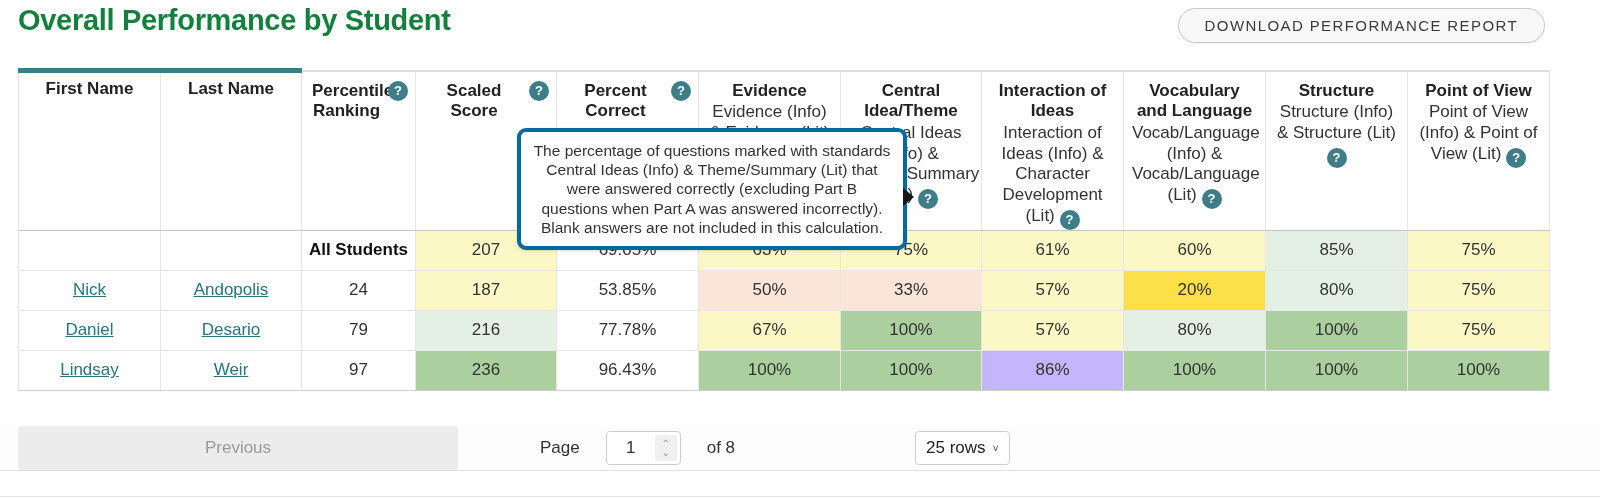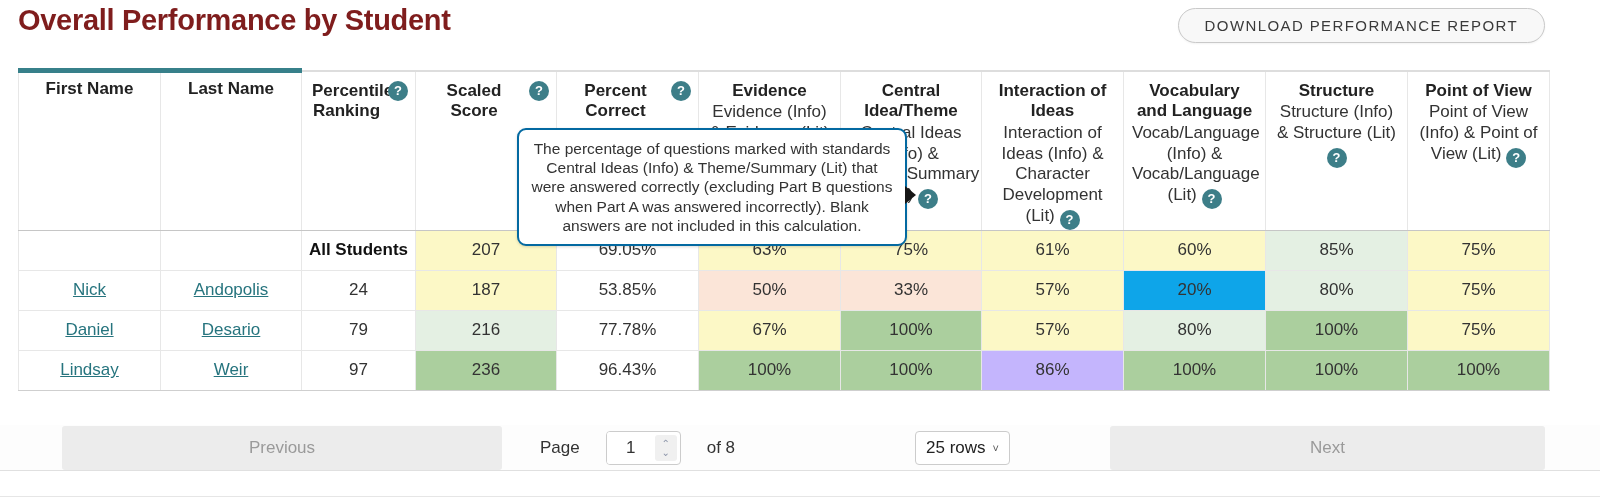--- a/index.html
+++ b/index.html
@@ -1,20 +1,20 @@
 <!DOCTYPE html>
 <html style="--accent: #37808a; --link: #26747e; --help: #3d7e88;"><head>
 <meta charset="utf-8">
 <style>
   * { box-sizing: border-box; margin: 0; padding: 0; }
   body { background:#fff; font-family:"Liberation Sans", sans-serif; }
   .page { position:relative; width:1600px; height:499px; background:#fff; overflow:hidden; }
 
   
-  .page-title { position:absolute; left:18px; top:4px; font-size:29px; font-weight:bold; color:#7f1d1d; letter-spacing:-0.3px; }
+  .page-title { position:absolute; left:18px; top:4px; font-size:29px; font-weight:bold; color:#15803d; letter-spacing:-0.3px; }
   .download-btn {
     position:absolute; right:55px; top:8px; height:35px; padding:0 26px;
     border:1px solid #c9c9c9; border-radius:18px; background:#f8f8f8;
     font-family:"Liberation Sans", sans-serif; font-size:15px; letter-spacing:1.4px;
     color:#3a3a3a; cursor:pointer; box-shadow:0 1px 2px rgba(0,0,0,0.05);
   }
 
   
   .table-wrap { position:absolute; left:18px; top:68px; width:1531px; }
   table { border-collapse:collapse; table-layout:fixed; width:1531px; background:#fff; }
@@ -37,38 +37,38 @@
 
   tbody td { height:40px; text-align:center; font-size:17px; color:#333; background:#fff; }
   tbody tr.summary td { border-top:1px solid #c6c6c6; }
   td .all-students { font-weight:bold; color:#111; }
   td a { color:var(--link); text-decoration:underline; }
   tbody tr:last-child td { border-bottom:1px solid #cfcfcf; }
 
   
   .tooltip {
     position:absolute; left:517px; top:128px; width:390px; background:#fff;
-    border:2px solid #0369a1; border-radius:9px; padding:9px 12px;
+    border:4px solid #0369a1; border-radius:9px; padding:9px 12px;
     font-size:15.5px; line-height:1.24; color:#333; text-align:center; z-index:30;
     box-shadow:0 1px 3px rgba(0,0,0,0.15);
   }
   .tooltip-arrow {
     position:absolute; right:-11px; top:56px; width:0; height:0;
     border-top:9px solid transparent; border-bottom:9px solid transparent;
     border-left:11px solid #161616;
   }
 
   
   .footer { position:absolute; left:0; top:425px; width:1600px; height:46px;
             background:#fdfdfd; border-bottom:1px solid #e0e0e0; }
   .pg-btn {
     position:absolute; top:1px; height:44px; background:#ececec; border:none; border-radius:3px;
     font-family:"Liberation Sans", sans-serif; font-size:17px; color:#9a9a9a; cursor:pointer;
   }
-  .pg-prev { left:18px; width:440px;margin-left:44px; }
+  .pg-prev { left:18px; width:440px; }
   .pg-next { left:1110px; width:435px; }
   .page-group { position:absolute; left:540px; top:0; height:46px; display:flex; align-items:center; gap:26px; font-size:17px; color:#333; }
   .page-input-wrap { position:relative; width:75px; height:34px; border:1px solid #ccc; border-radius:4px; background:#fff; overflow:hidden; }
   .page-input { width:48px; height:32px; border:none; outline:none; text-align:center; font-size:17px; color:#333; font-family:"Liberation Sans", sans-serif; }
   .stepper {
     position:absolute; right:3px; top:3px; width:22px; height:26px; background:#f0f0f0; border-radius:3px;
     display:flex; flex-direction:column; align-items:center; justify-content:center; cursor:pointer;
     color:#8a93a8; font-size:10px; line-height:9px; user-select:none;
   }
   .rows-select {
@@ -165,21 +165,21 @@
           </tr>
           <tr class="student">
             <td><a href="#">Nick</a></td>
             <td><a href="#">Andopolis</a></td>
             <td>24</td>
             <td style="background: rgb(252, 248, 198);">187</td>
             <td>53.85%</td>
             <td style="background: rgb(251, 229, 216);">50%</td>
             <td style="background: rgb(251, 229, 216);">33%</td>
             <td style="background: rgb(252, 248, 198);">57%</td>
-            <td style="background: #0ea5e9;">20%</td>
+            <td style="background: #fde047;">20%</td>
             <td style="background: rgb(228, 240, 227);">80%</td>
             <td style="background: rgb(252, 248, 198);">75%</td>
           </tr>
           <tr class="student">
             <td><a href="#">Daniel</a></td>
             <td><a href="#">Desario</a></td>
             <td>79</td>
             <td style="background: rgb(228, 240, 227);">216</td>
             <td>77.78%</td>
             <td style="background: rgb(252, 248, 198);">67%</td>
@@ -224,17 +224,16 @@
         </span>
       </span>
       <span>of 8</span>
     </div>
 
     <div class="rows-select">
       <span>25 rows</span>
       <span class="chev">˅</span>
     </div>
 
-    <button class="pg-btn pg-next">Next</button>
   </div>
 
   <div class="bottom-line"></div>
 </div>
 
 </body></html>

